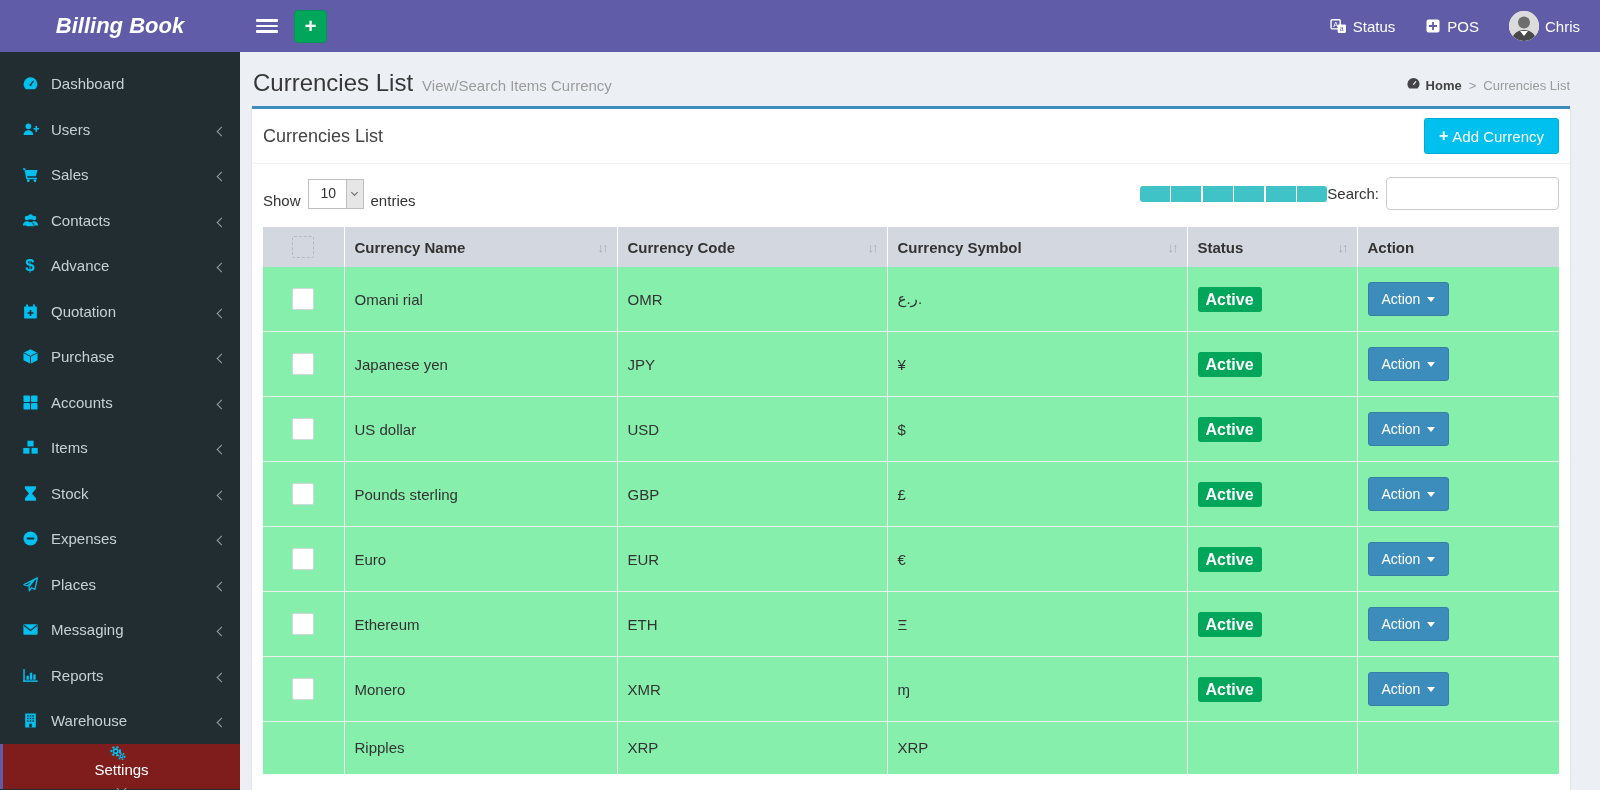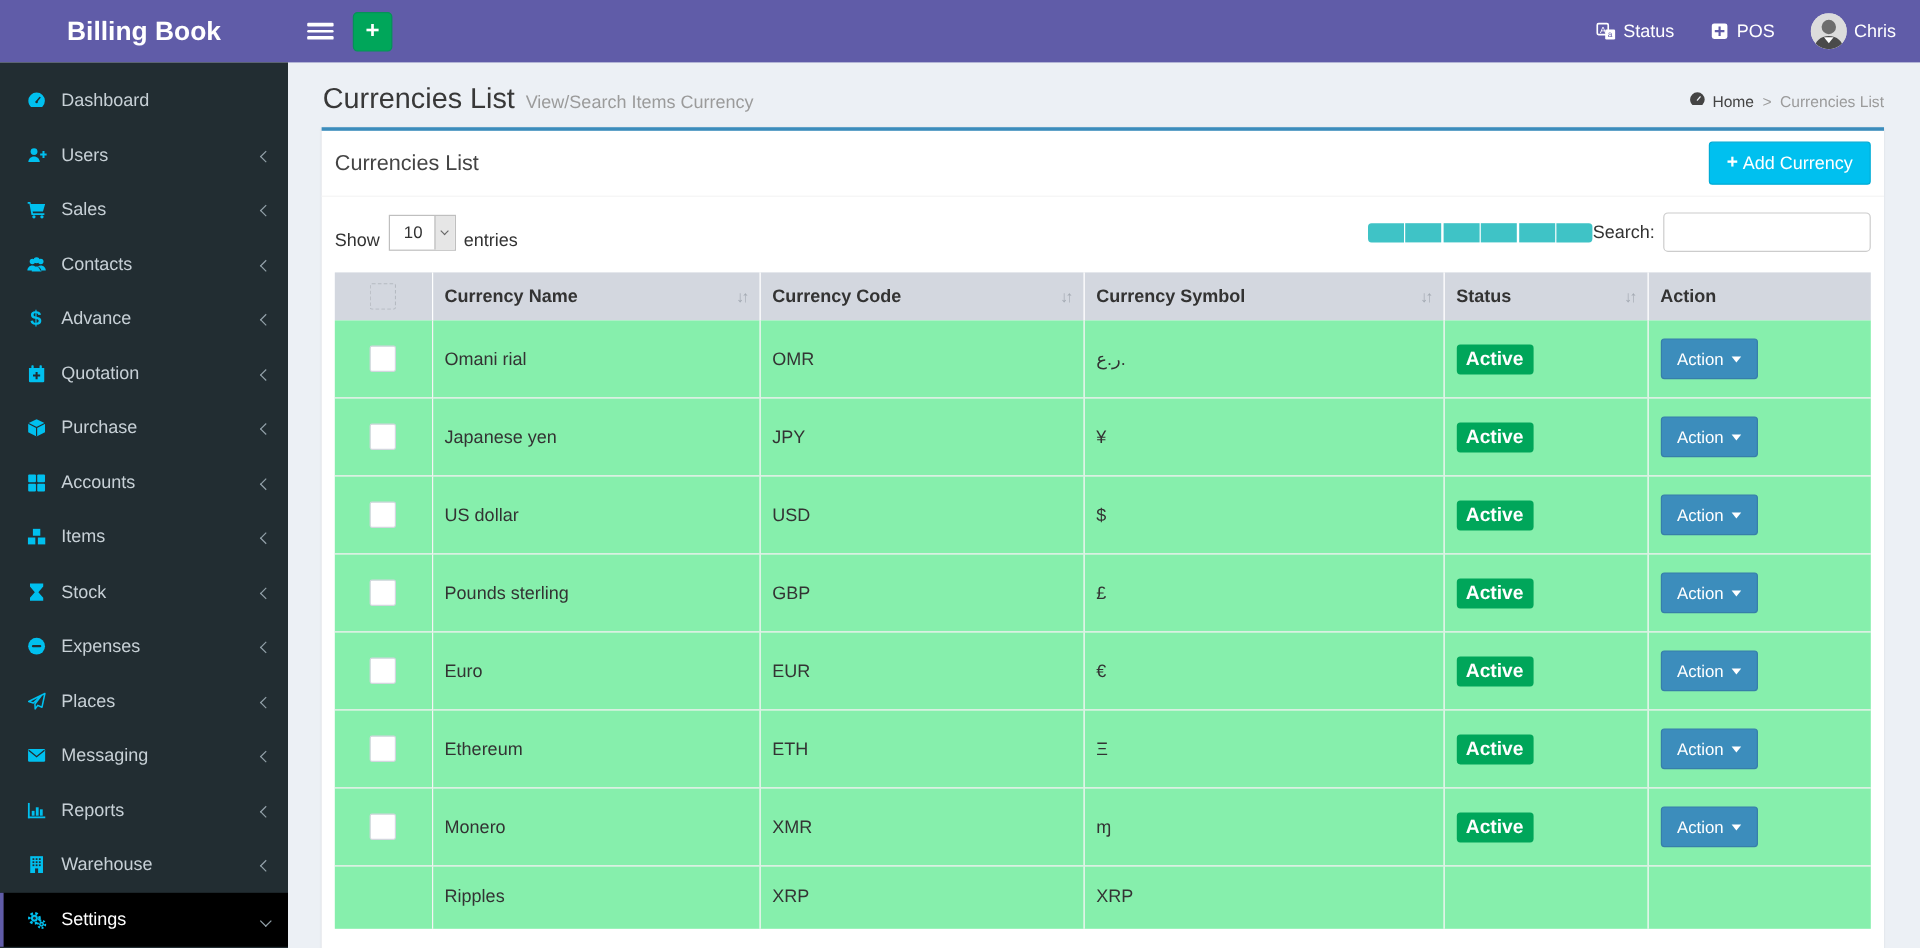--- a/index.html
+++ b/index.html
@@ -2,55 +2,55 @@
 <html><head>
 <meta charset="utf-8">
 <style>
   * { box-sizing: border-box; margin: 0; padding: 0; }
   html,body { width:1600px; height:790px; overflow:hidden; }
   body { font-family:"Liberation Sans","DejaVu Sans",sans-serif; background:#ecf0f5; color:#333; }
 
   
   .topbar { height:52px; background:#605ca8; display:flex; align-items:stretch; }
   .brand { width:240px; display:flex; align-items:center; justify-content:center;
-           color:#fff; font-size:22px; font-weight:bold; cursor:pointer; }
+           color:#fff; font-size:22px; font-weight:bold; cursor:pointer;font-style:italic; }
   .topbar-left { display:flex; align-items:center; gap:14px; padding-left:14px; }
   .hamburger { width:26px; display:flex; flex-direction:column; gap:3px; cursor:pointer; padding:4px 2px; }
   .hamburger i { height:2.5px; background:#fff; border-radius:1px; display:block; }
   .quick-add { width:33px; height:33px; background:#00a65a; border:1px solid #049257; border-radius:4px;
                color:#fff; font-size:20px; font-weight:bold; line-height:29px; text-align:center; cursor:pointer; }
   .topbar-right { margin-left:auto; display:flex; align-items:center; gap:30px; padding-right:20px; color:#fff; font-size:15px; }
   .tb-item { display:flex; align-items:center; gap:6px; cursor:pointer; }
   .tb-item svg { display:block; }
   .avatar { width:30px; height:30px; border-radius:50%; background:#e3e3e3; overflow:hidden; display:inline-block; }
 
   
-  .body-row { display:flex; height:738px;gap:16px; }
+  .body-row { display:flex; height:738px; }
   .sidebar { width:240px; background:#222d32; flex:none; padding-top:9px; }
   .side-item { height:45.5px; display:flex; align-items:center; padding:0 15px; cursor:pointer;
                color:#c7d0d6; font-size:15px; border-left:3px solid transparent; }
   .side-item .mi { width:24px; display:inline-flex; justify-content:center; align-items:center;
                    color:#00c0ef; margin-right:9px; flex:none; }
   .side-item .mi svg { width:17px; height:17px; display:block; }
   .side-item .txt-ic { font-weight:bold; font-size:17px; color:#00c0ef; }
   .side-item .lbl { flex:1; }
   .side-item .chev-wrap { color:#93a1a9; }
-  .side-item.active { background:#000000; border-left-color:#605ca8; color:#fff; }
+  .side-item.active { background:#7f1d1d; border-left-color:#605ca8; color:#fff;flex-direction:column; }
   .chev { display:inline-block; width:7px; height:7px; border-right:1.8px solid currentColor; border-bottom:1.8px solid currentColor; }
   .chev-down { transform:rotate(45deg); }
   .chev-left { transform:rotate(135deg); }
 
   .main { flex:1; display:flex; flex-direction:column; overflow:hidden; }
 
   
   .page-head { display:flex; align-items:baseline; padding:17px 30px 9px 13px; }
   .page-title { font-size:24px; font-weight:normal; color:#383838; }
   .page-subtitle { font-size:15px; color:#9b9b9b; margin-left:9px; }
   .breadcrumb { margin-left:auto; font-size:13px; display:flex; align-items:center; gap:7px; }
-  .bc-home { color:#444; font-weight:normal; display:flex; align-items:center; gap:5px; cursor:pointer; }
+  .bc-home { color:#444; font-weight:bold; display:flex; align-items:center; gap:5px; cursor:pointer; }
   .bc-sep { color:#9b9b9b; }
   .bc-current { color:#9b9b9b; }
 
   
   .box { background:#fff; margin:0 30px 0 12px; border-top:3px solid #3c8dbc;
          box-shadow:0 1px 2px rgba(0,0,0,.12); min-height:690px; }
   .box-header { display:flex; align-items:center; padding:9px 11px; border-bottom:1px solid #f4f4f4; }
   .box-title { font-size:18px; color:#444; }
   .add-btn { margin-left:auto; background:#00c0ef; border:1px solid #00acd6; color:#fff; font-size:15px;
              padding:8px 14px; border-radius:3px; cursor:pointer; display:flex; align-items:center; gap:4px;

